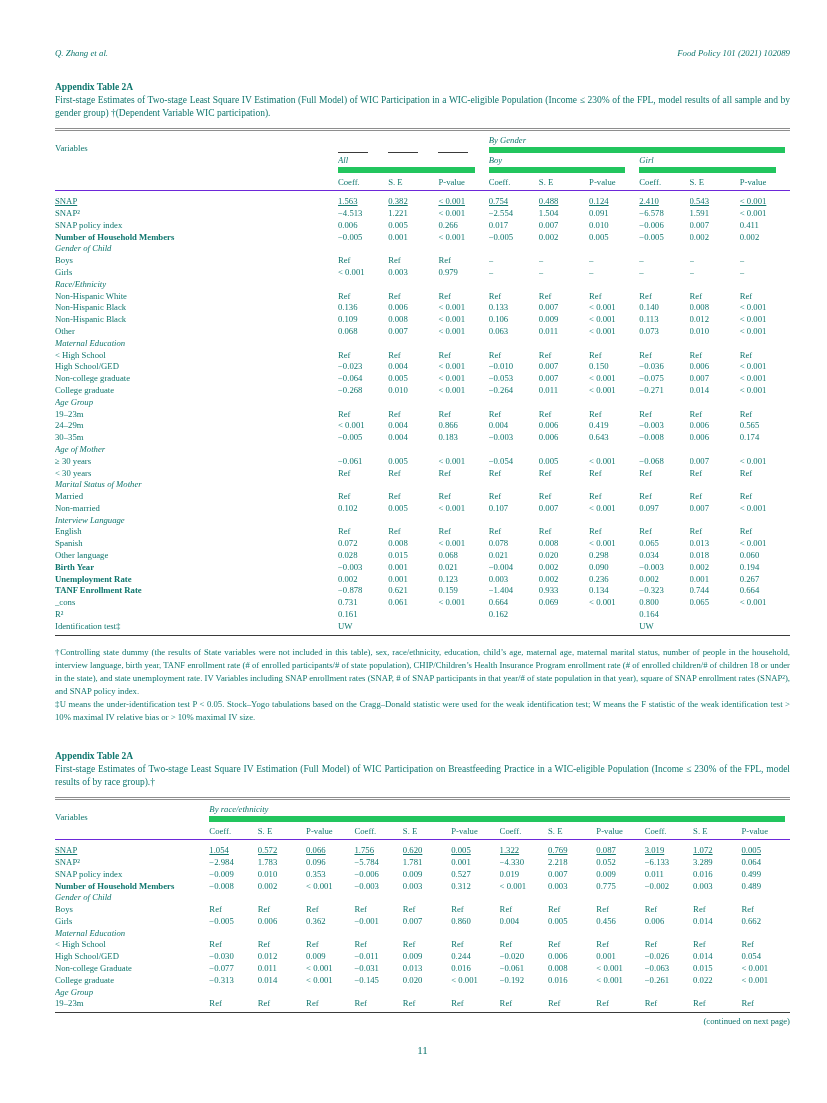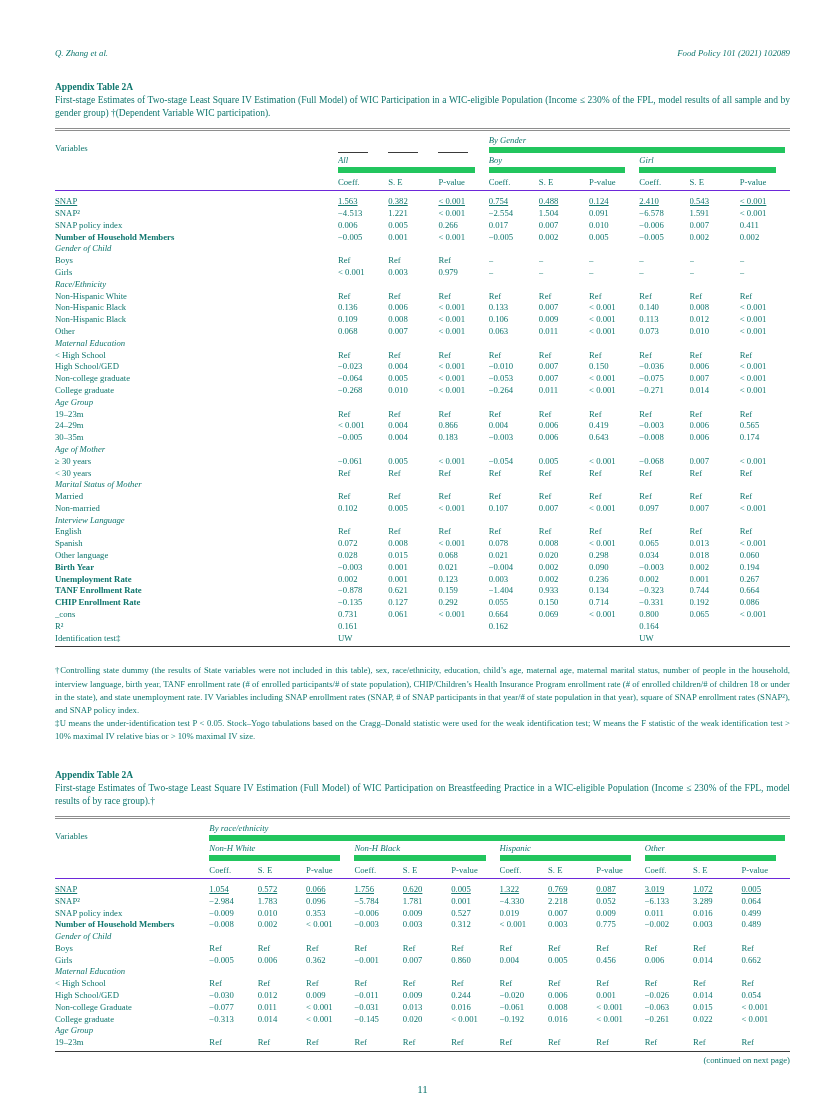--- a/index.html
+++ b/index.html
@@ -21,21 +21,21 @@
   .varhead{font-size:8.8px;}
   .spanner .grpline, .grp .grpline{font-style:italic;}
   .grpline{display:block;border-bottom:6px solid #22c55e;padding-bottom:2px;margin-right:14px;}
   .spannerline{margin-right:5px;}
   .stubline{display:block;height:0;border-bottom:1px solid #3a3a3a;width:30px;}
   tbody td{height:11.8px;line-height:11.8px;}
   tbody tr:first-child td{padding-top:3px;height:14px;text-decoration:underline;}
   tbody tr:last-child td{border-bottom:1px solid #3a3a3a;padding-bottom:2px;}
   td.lbl.section{font-style:italic;}
   td.lbl.bold{font-weight:bold;}
-  .footnotes{font-size:8.7px;line-height:1.5;text-align:justify;margin-top:17px;}
+  .footnotes{font-size:8.7px;line-height:1.5;text-align:justify;margin-top:10px;}
   .footnotes .fn{margin:0;}
   .gap-between{height:27px;}
   .continued{font-size:8.7px;text-align:right;margin-top:3px;}
   .pageno{font-size:11px;text-align:center;margin-top:18px;}
 </style>
 </head>
 <body>
 
 <div class="page">
 
@@ -448,32 +448,20 @@
             <td class="val">0.621</td>
             <td class="val">0.159</td>
             <td class="val">−1.404</td>
             <td class="val">0.933</td>
             <td class="val">0.134</td>
             <td class="val">−0.323</td>
             <td class="val">0.744</td>
             <td class="val">0.664</td>
           </tr>
           <tr>
-            <td class="lbl bold">CHIP Enrollment Rate</td>
-            <td class="val">−0.135</td>
-            <td class="val">0.127</td>
-            <td class="val">0.292</td>
-            <td class="val">0.055</td>
-            <td class="val">0.150</td>
-            <td class="val">0.714</td>
-            <td class="val">−0.331</td>
-            <td class="val">0.192</td>
-            <td class="val">0.086</td>
-          </tr>
-          <tr>
             <td class="lbl normal">_cons</td>
             <td class="val">0.731</td>
             <td class="val">0.061</td>
             <td class="val">&lt; 0.001</td>
             <td class="val">0.664</td>
             <td class="val">0.069</td>
             <td class="val">&lt; 0.001</td>
             <td class="val">0.800</td>
             <td class="val">0.065</td>
             <td class="val">&lt; 0.001</td>
@@ -531,35 +519,20 @@
           <col class="datacol">
           <col class="datacol">
         </colgroup>
         <thead>
           <tr class="hdrA">
             <th class="varhead">Variables</th>
             <th class="spanner" colspan="12">
               <span class="grpline spannerline">By race/ethnicity</span>
             </th>
           </tr>
-          <tr class="hdrB">
-            <th></th>
-            <th class="grp" colspan="3">
-              <span class="grpline">Non-H White</span>
-            </th>
-            <th class="grp" colspan="3">
-              <span class="grpline">Non-H Black</span>
-            </th>
-            <th class="grp" colspan="3">
-              <span class="grpline">Hispanic</span>
-            </th>
-            <th class="grp" colspan="3">
-              <span class="grpline">Other</span>
-            </th>
-          </tr>
           <tr class="hdrC">
             <th></th>
             <th class="sub">Coeff.</th>
             <th class="sub">S. E</th>
             <th class="sub">P-value</th>
             <th class="sub">Coeff.</th>
             <th class="sub">S. E</th>
             <th class="sub">P-value</th>
             <th class="sub">Coeff.</th>
             <th class="sub">S. E</th>

